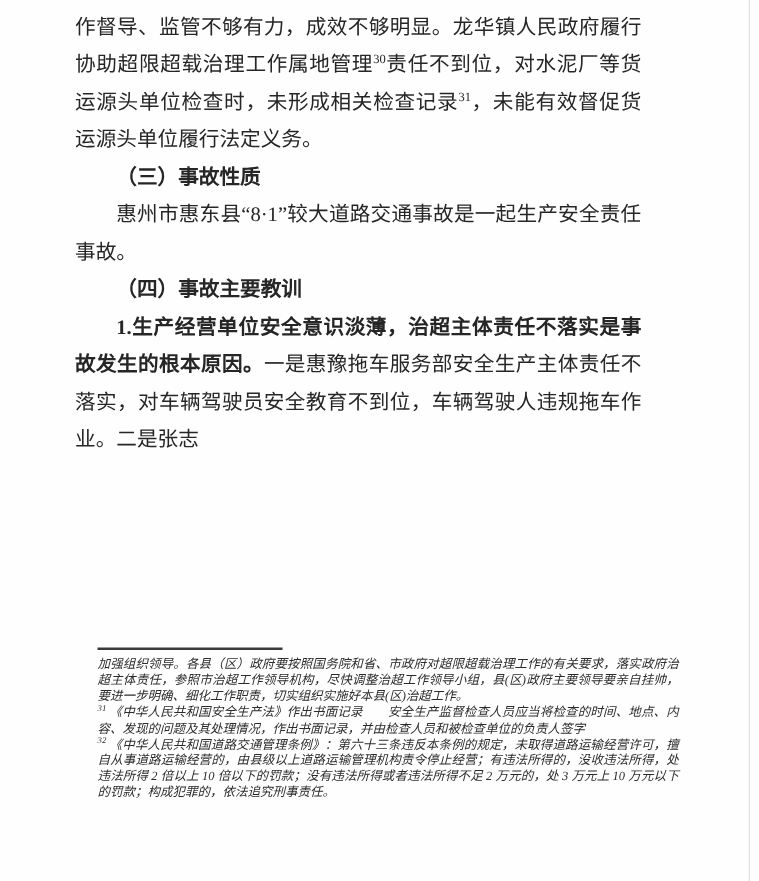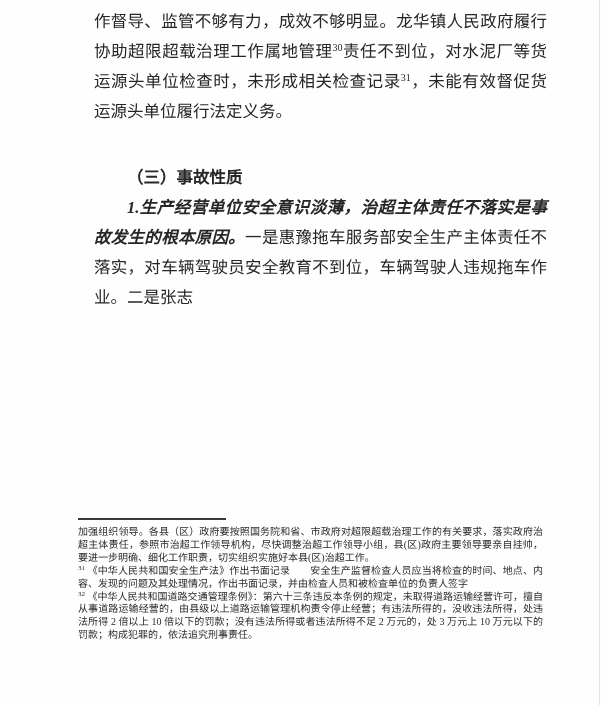--- a/index.html
+++ b/index.html
@@ -5,48 +5,49 @@
   html,body { margin:0; padding:0; background:#ffffff; }
   .page {
     position:relative;
     width:607px; height:705px;
     background:#fefefe;
     overflow:hidden;
     font-family:"Liberation Serif","DejaVu Serif",serif;
     color:#262626;
   }
   .content {
-    position:absolute; left:94px; top:7px; width:453px;
+    position:absolute; left:60px; top:7px; width:453px;
   }
   .para {
     font-size:16.5px;
     line-height:30px;
     text-align:justify;
     margin:0;
   }
   .para.indent, .para.heading { text-indent:33px; }
-  .para.heading { font-weight:bold;margin-top:36px; }
+  .para.heading { font-weight:bold; }
   .para sup {
     font-size:10px; line-height:0; vertical-align:super;
   }
-  .bold { font-weight:bold;font-style:italic; }
+  .bold { font-weight:bold; }
   .footnote-area {
     position:absolute; left:78px; top:518px; width:465px;
   }
   .footnote-rule {
     width:148px; height:0;
     border:none; border-top:2px solid #3a3a3a;
     margin:0 0 6px 0;
   }
   .footnote {
     font-size:10px;
     line-height:12.9px;
     text-align:justify;
     margin:0;
     color:#2b2b2b;
+    font-style:italic;
   }
   .footnote sup { font-size:7px; line-height:0; vertical-align:super; }
   .page-number {
     position:absolute; left:88px; top:706px;
     width:80px;
     font-size:15px; line-height:20px;
     text-align:center;
     color:#c2410c;
     letter-spacing:1px;
   }
@@ -55,20 +56,22 @@
     background:#e3e3e3;
   }
 </style>
 </head>
 <body>
 
 <div class="page">
   <div class="content">
       <p class="para continuation"><span>作督导、监管不够有力，成效不够明显。龙华镇人民政府履行协助超限超载治理工作属地管理</span><sup>30</sup><span>责任不到位，对水泥厂等货运源头单位检查时，未形成相关检查记录</span><sup>31</sup><span>，未能有效督促货运源头单位履行法定义务。</span></p>
       <p class="para heading"><span>（三）事故性质</span></p>
+      <p class="para indent"><span>惠州市惠东县“8·1”较大道路交通事故是一起生产安全责任事故。</span></p>
+      <p class="para heading"><span>（四）事故主要教训</span></p>
       <p class="para indent"><span class="bold">1.生产经营单位安全意识淡薄，治超主体责任不落实是事故发生的根本原因。</span><span>一是惠豫拖车服务部安全生产主体责任不落实，对车辆驾驶员安全教育不到位，车辆驾驶人违规拖车作业。二是张志</span></p>
     </div>
 
   <div class="footnote-area">
     <hr class="footnote-rule">
     <div>
         <p class="footnote"><span>加强组织领导。各县（区）政府要按照国务院和省、市政府对超限超载治理工作的有关要求，落实政府治超主体责任，参照市治超工作领导机构，尽快调整治超工作领导小组，县(区)政府主要领导要亲自挂帅，要进一步明确、细化工作职责，切实组织实施好本县(区)治超工作。</span></p>
         <p class="footnote"><sup>31</sup> <span>《中华人民共和国安全生产法》作出书面记录　　安全生产监督检查人员应当将检查的时间、地点、内容、发现的问题及其处理情况，作出书面记录，并由检查人员和被检查单位的负责人签字</span></p>
         <p class="footnote"><sup>32</sup> <span>《中华人民共和国道路交通管理条例》：第六十三条违反本条例的规定，未取得道路运输经营许可，擅自从事道路运输经营的，由县级以上道路运输管理机构责令停止经营；有违法所得的，没收违法所得，处违法所得 2 倍以上 10 倍以下的罚款；没有违法所得或者违法所得不足 2 万元的，处 3 万元上 10 万元以下的罚款；构成犯罪的，依法追究刑事责任。</span></p>
       </div>

